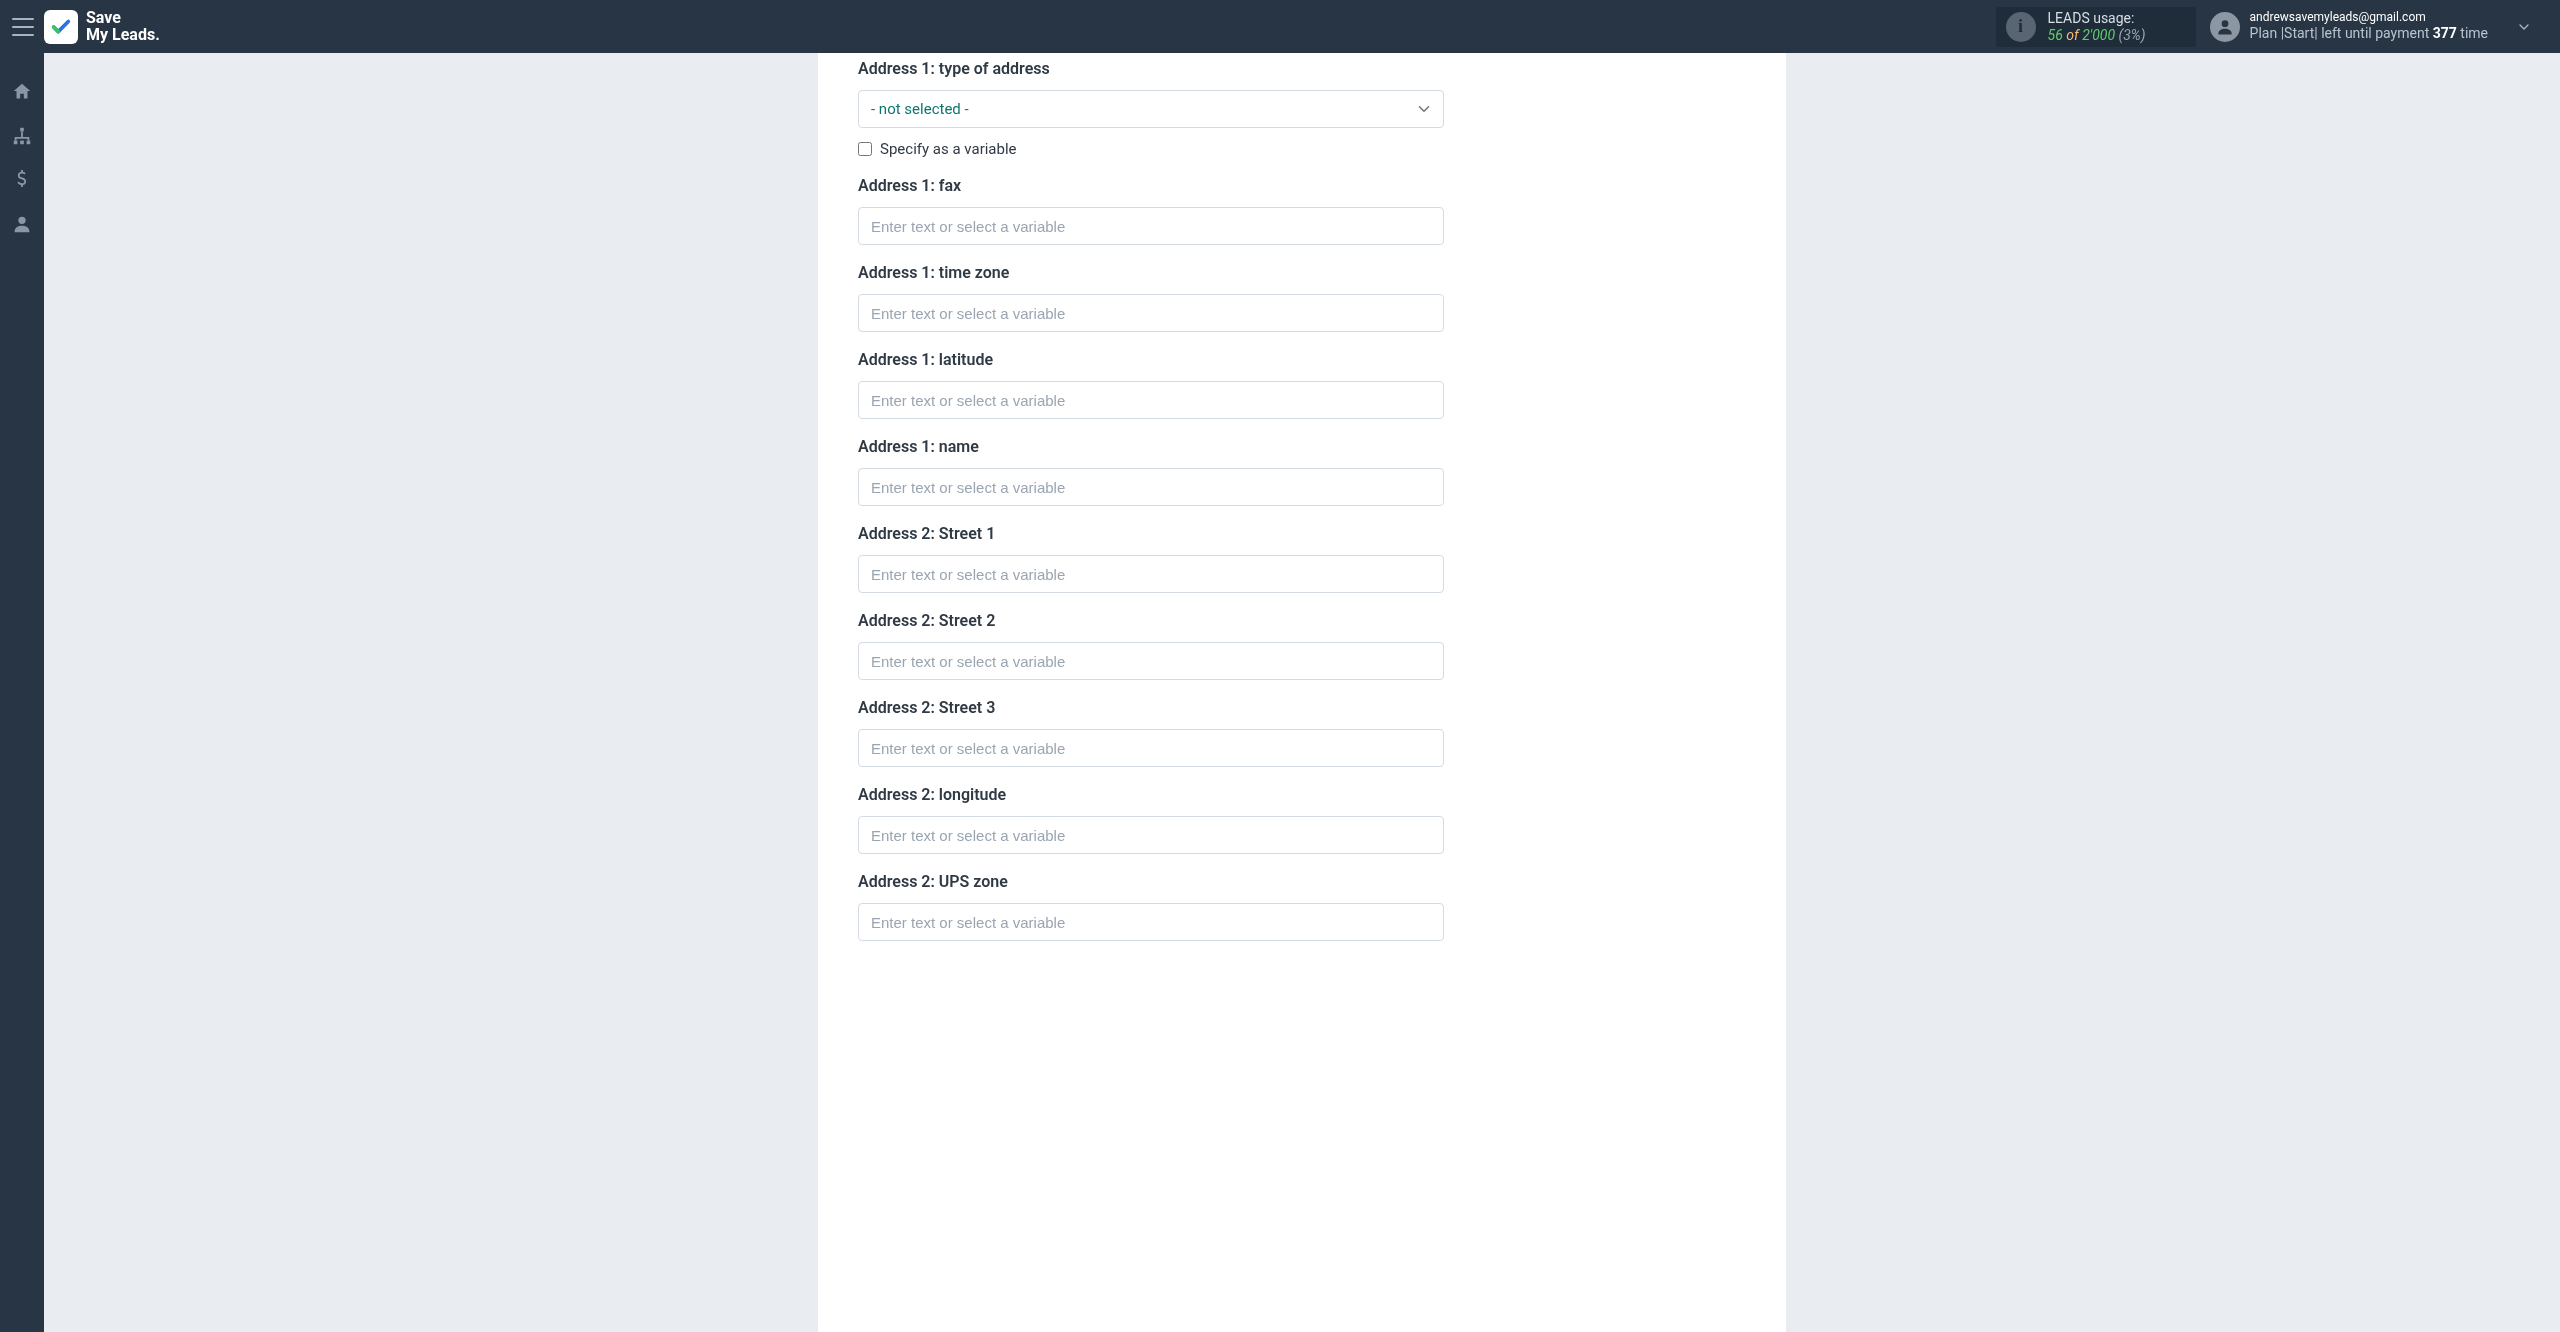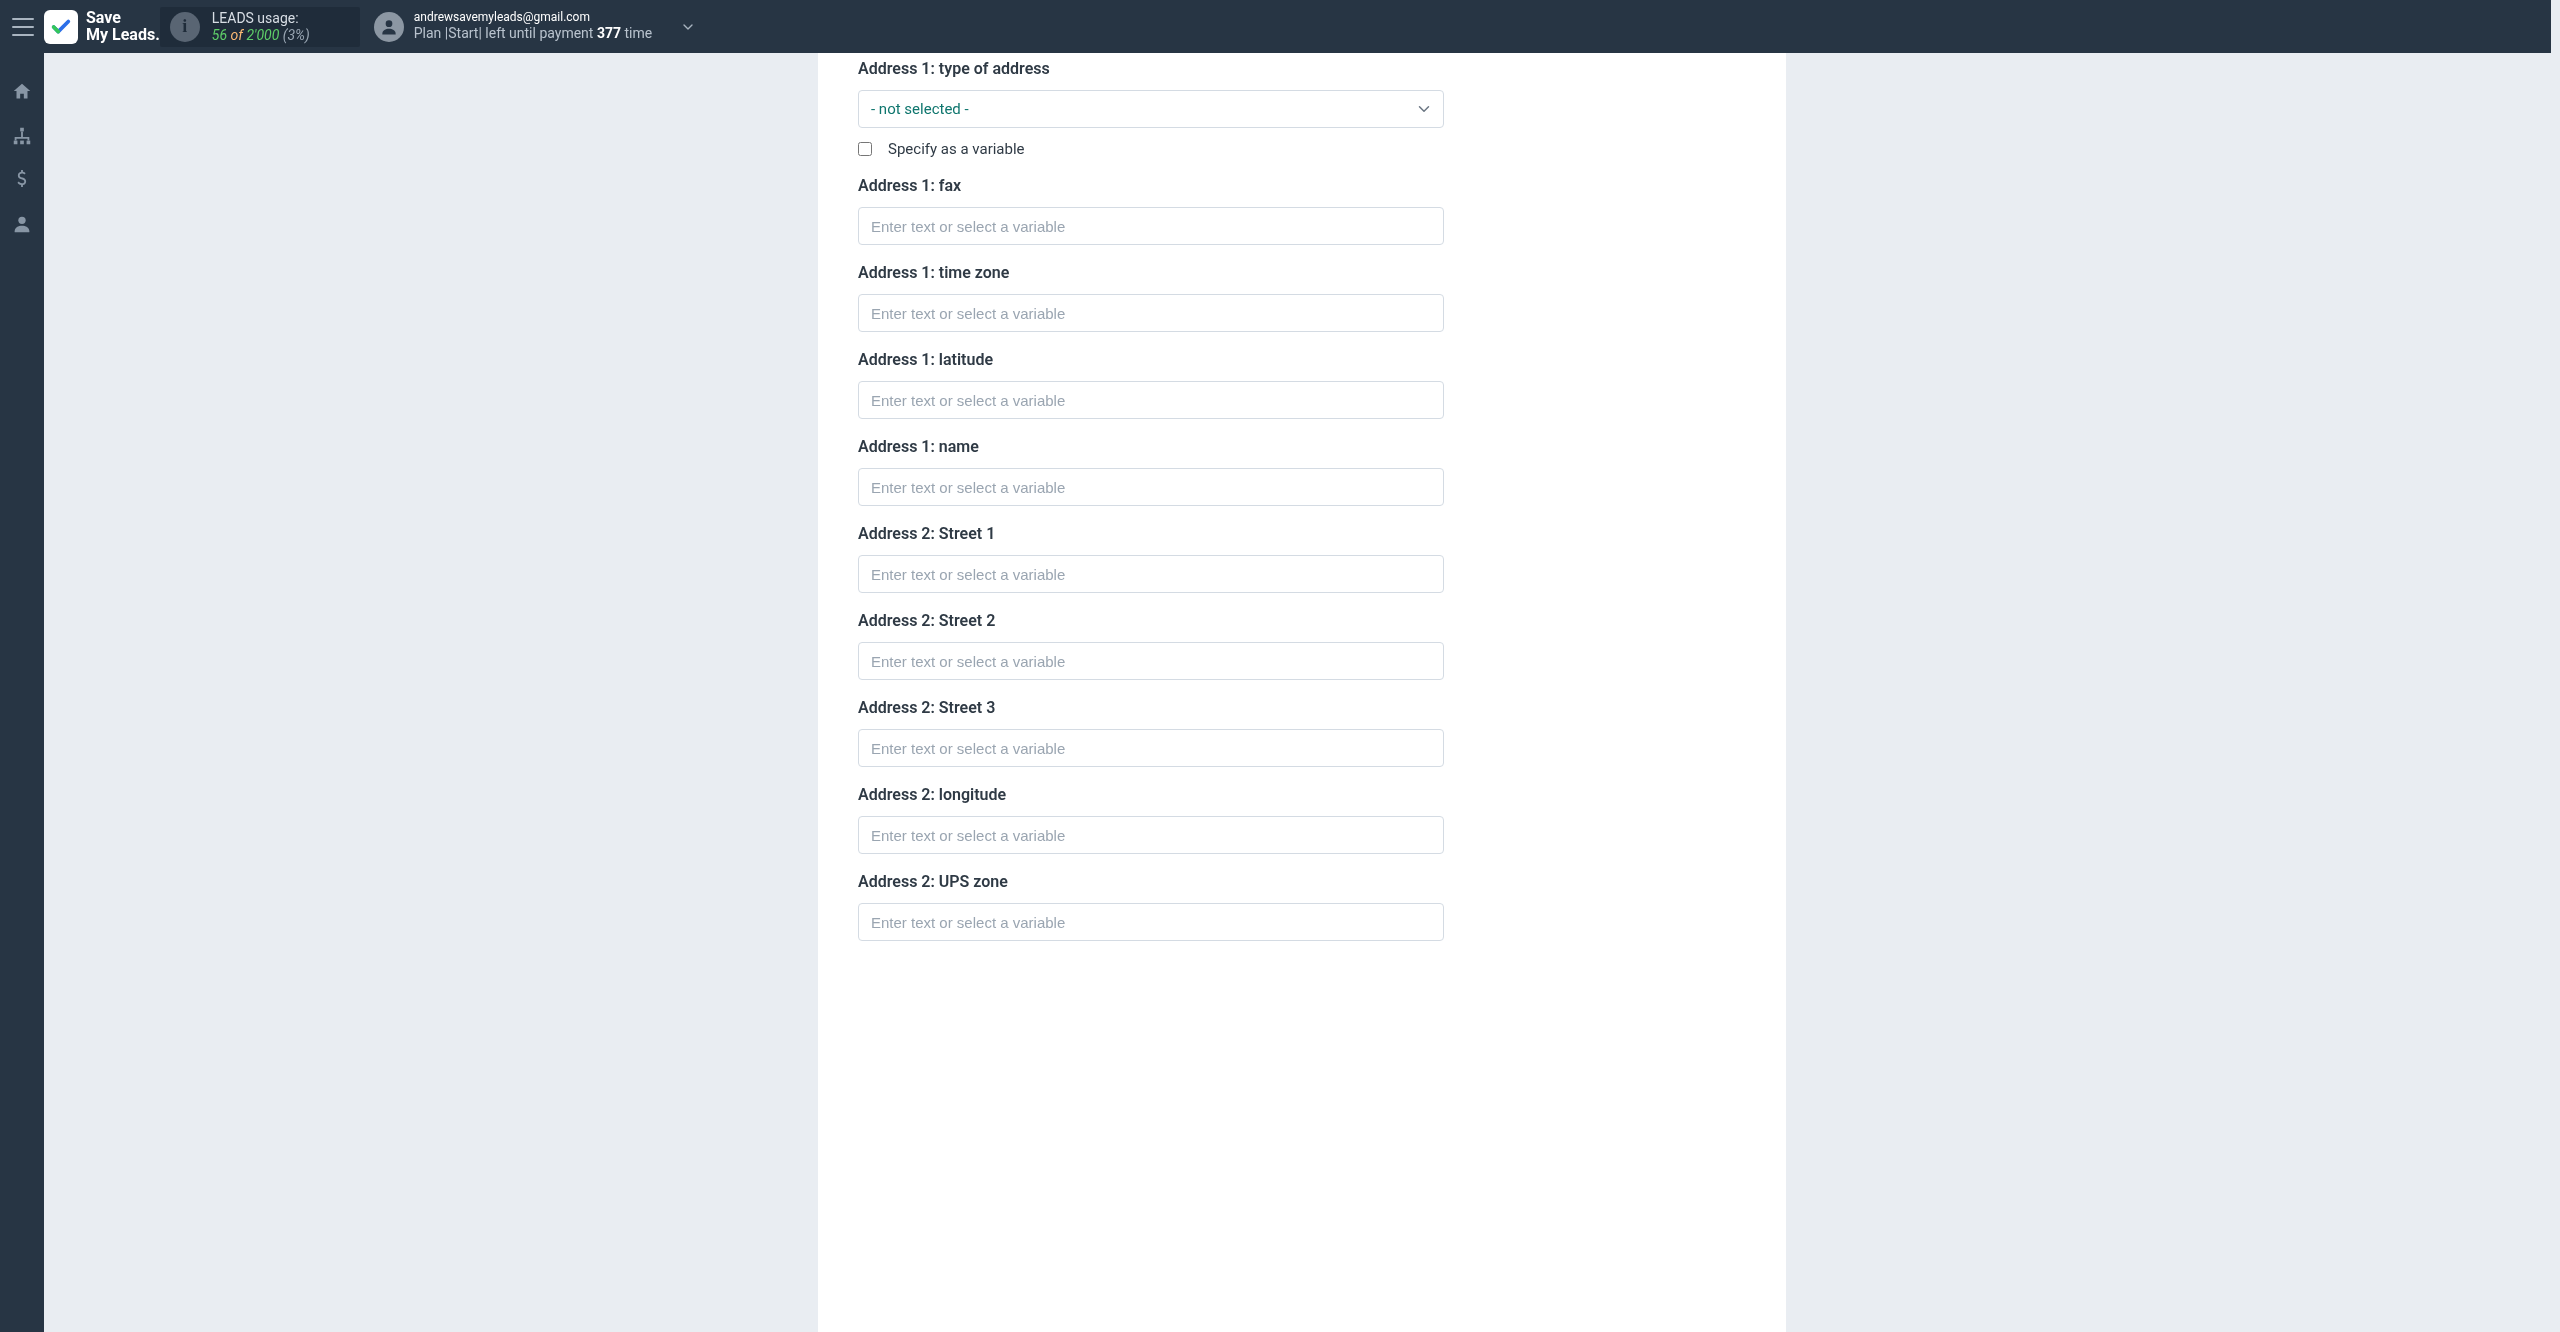--- a/index.html
+++ b/index.html
@@ -4,24 +4,24 @@
 <style>
   * { box-sizing: border-box; margin: 0; padding: 0; }
   html, body { width: 100%; height: 100%; font-family: -apple-system, BlinkMacSystemFont, "Segoe UI", Roboto, Arial, sans-serif; background: #e9edf2; overflow: hidden; }
 
   
   .header {
     height: 53px;
     background: #273544;
     display: flex;
     align-items: center;
-    justify-content: flex-start;
+    justify-content: space-between;
     color: #fff;
     padding: 0 28px 0 12px;
-    position: fixed; top: 0; left: 0; right: 9px;
+    position: fixed; top: 0; left: 0; right: 0;
     z-index: 30;
   }
   .header-left { display: flex; align-items: center; gap: 10px; }
   .hamburger {
     width: 22px; height: 18px; display: flex; flex-direction: column; justify-content: space-between; cursor: pointer;
   }
   .hamburger span { height: 2px; background: #a9b4c0; border-radius: 1px; }
   .logo-box { display: flex; align-items: center; gap: 8px; }
   .logo-mark {
     width: 34px; height: 34px; border-radius: 6px; background: #fff; display: flex; align-items: center; justify-content: center;
@@ -83,21 +83,21 @@
   .field:first-child { margin-top: 0; }
   .label { font-size: 16px; color: #2f3a45; font-weight: 600; margin-bottom: 12px; }
   .input, .select {
     width: 100%; height: 38px; border: 1px solid #d4dbe3; border-radius: 4px; background: #fff;
     font-size: 15px; color: #2f3a45; padding: 0 12px; outline: none;
   }
   .input::placeholder { color: #9aa5b1; }
   .select { display: flex; align-items: center; justify-content: space-between; cursor: pointer; padding-right: 10px; }
   .select .sel-text { color: #0f766e; }
   .select-chevron { color: #6b7683; width: 18px; height: 18px; }
-  .chk-row { display: flex; align-items: center; gap: 16px; margin-top: 12px; }
+  .chk-row { display: flex; align-items: center; gap: 8px; margin-top: 12px; }
   .chk { width: 14px; height: 14px; }
   .chk-label { font-size: 15px; color: #2f3a45; }
 </style>
 </head>
 <body>
 
 <div class="header">
   <div class="header-left">
     <div class="hamburger">
       <span></span>

